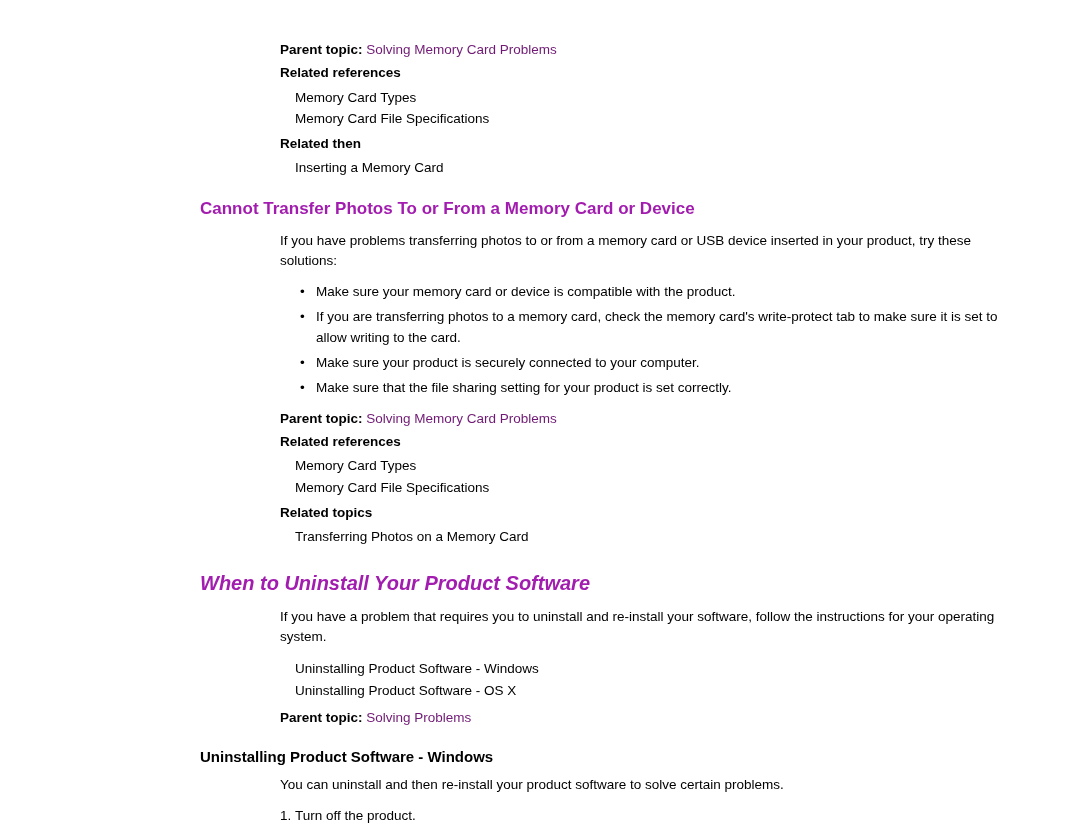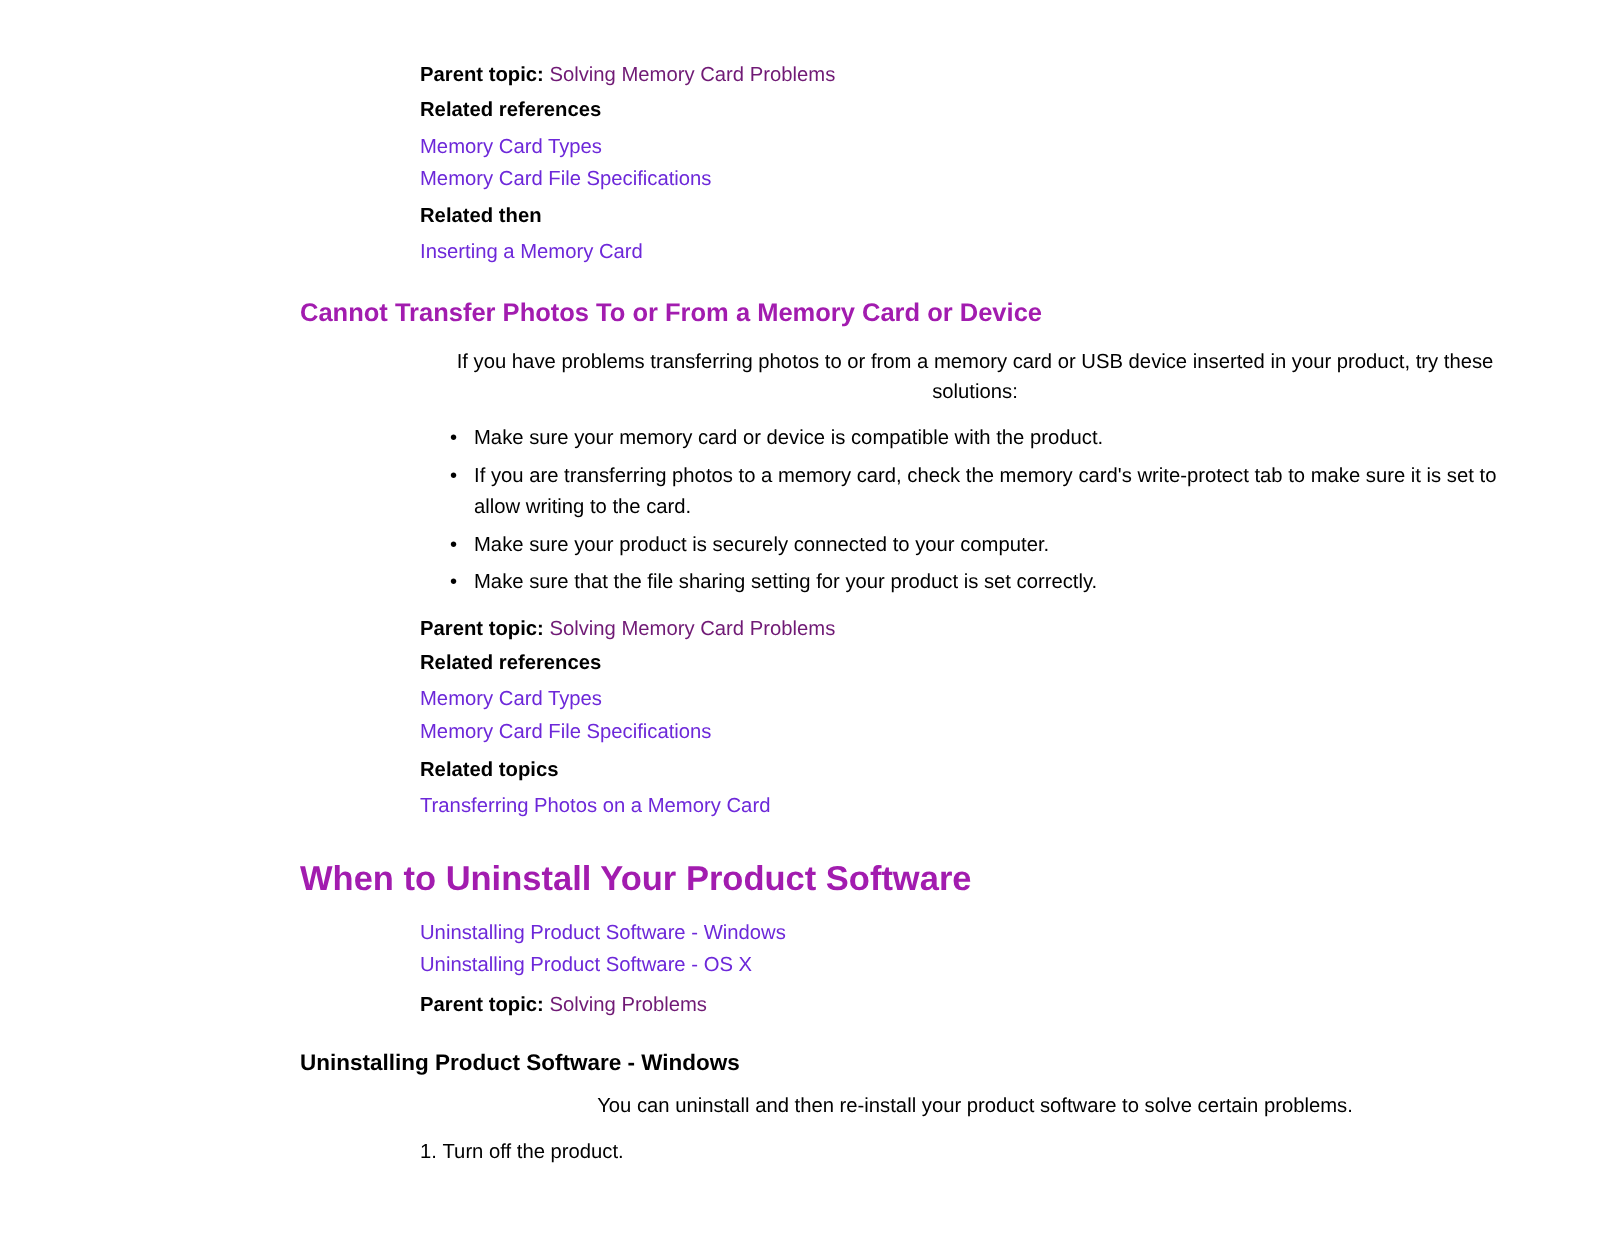--- a/index.html
+++ b/index.html
@@ -46,24 +46,25 @@
     }
 
     .meta-line {
       margin-bottom: 3px;
       font-size: 13.5px;
       line-height: 1.5;
     }
 
     .meta-link-line {
       display: block;
-      color: #6d28d9;
+      color: #000000;
       text-decoration: none;
       font-size: 13.5px;
       line-height: 1.6;
+      margin-left: 15px;
     }
 
     h2.section-heading {
       font-size: 17px;
       font-weight: bold;
       margin-bottom: 12px;
       margin-top: 20px;
       color: #a21caf;
     }
 
@@ -73,21 +74,20 @@
       margin-bottom: 10px;
       margin-top: 10px;
       color: #000;
     }
 
     .body-text {
       font-size: 13.5px;
       line-height: 1.55;
       margin-bottom: 10px;
       margin-left: 80px;
-      text-align: center;
     }
 
     .bullet-list {
       margin-left: 100px;
       margin-bottom: 10px;
       list-style: none;
     }
 
     .bullet-list li {
       font-size: 13.5px;
@@ -173,22 +173,23 @@
         <a class="meta-link-line" href="#">Memory Card Types</a>
         <a class="meta-link-line" href="#">Memory Card File Specifications</a>
         <div class="meta-line" style="margin-top:4px;">
           <span class="label-bold">Related topics</span>
         </div>
         <a class="meta-link-line" href="#">Transferring Photos on a Memory Card</a>
       </div>
     </div>
 
     <div class="section-block" style="margin-top: 24px;">
-      <h2 class="section-heading" style="font-size:23px;">When to Uninstall Your Product Software</h2>
-
+      <h2 class="section-heading" style="font-size:20px;font-style:italic;">When to Uninstall Your Product Software</h2>
+
+      <div class="body-text">If you have a problem that requires you to uninstall and re-install your software, follow the instructions for your operating system.</div>
 
       <div class="meta-section">
         <a class="meta-link-line" href="#">Uninstalling Product Software - Windows</a>
         <a class="meta-link-line" href="#">Uninstalling Product Software - OS X</a>
         <div class="meta-line" style="margin-top:6px;">
           <span class="label-bold">Parent topic:</span>
           <a class="link-blue" href="#">Solving Problems</a>
         </div>
       </div>
     </div>

